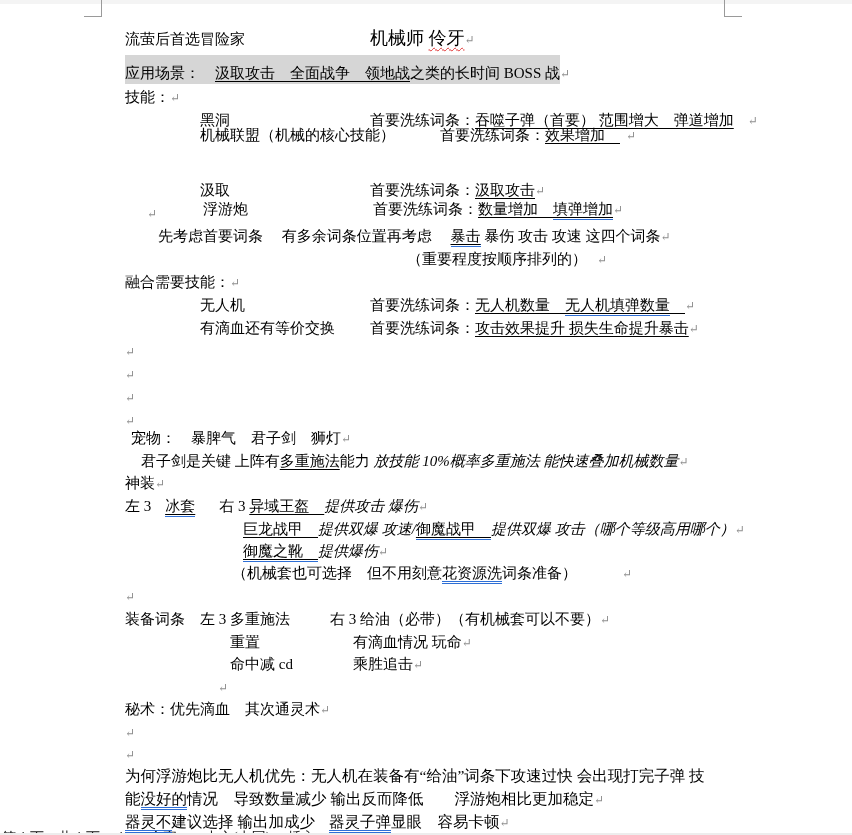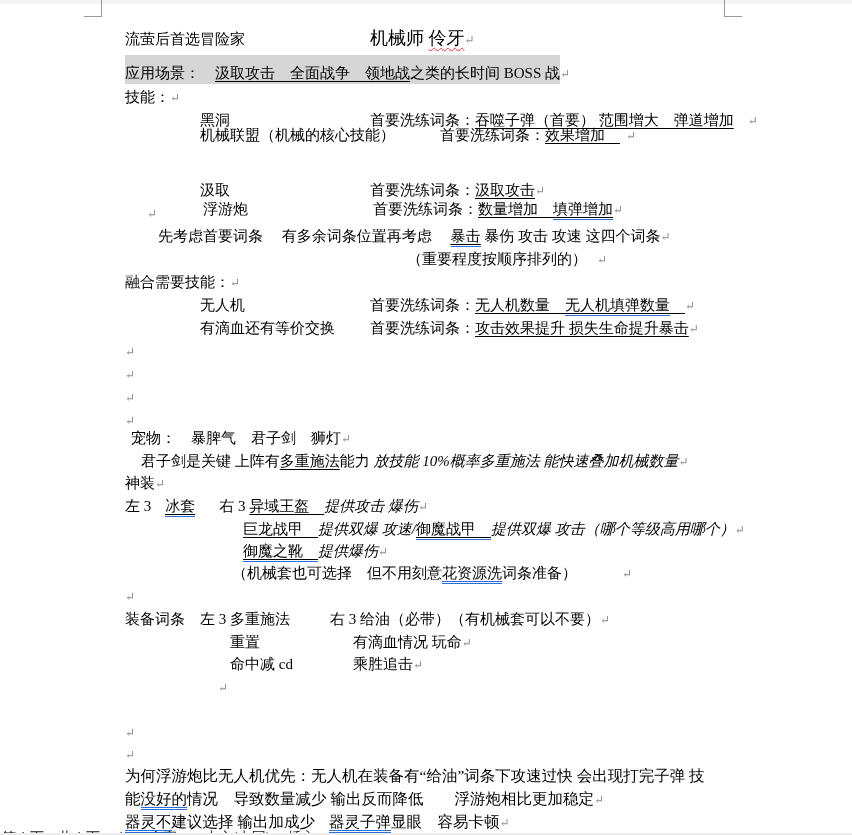--- a/index.html
+++ b/index.html
@@ -56,18 +56,19 @@
     <div class="line" style="left: 125px; top: 473px;"><span>神装</span><span class="pil">↵</span></div>
     <div class="line" style="left: 125px; top: 496px;"><span>左 3</span><span class="sp" style="width: 14px;"></span><span class="u b2">冰套</span><span class="sp" style="width: 24px;"></span><span>右 3 </span><span class="u">异域王盔　</span><span class="i">提供攻击 爆伤</span><span class="pil">↵</span></div>
     <div class="line" style="left: 243px; top: 519px;"><span class="u">巨龙战甲　</span><span class="i">提供双爆 攻速/</span><span class="u b2">御魔战甲　</span><span class="i">提供双爆 攻击（哪个等级高用哪个）</span><span class="pil">↵</span></div>
     <div class="line" style="left: 243px; top: 541px;"><span class="u b2">御魔之靴　</span><span class="i">提供爆伤</span><span class="pil">↵</span></div>
     <div class="line" style="left: 232px; top: 563px;"><span>（机械套也可选择　但不用刻意</span><span class="b2">花资源洗</span><span>词条准备）</span><span class="sp" style="width: 45px;"></span><span class="pil">↵</span></div>
     <div class="line" style="left: 125px; top: 586px;"><span class="pil">↵</span></div>
     <div class="line" style="left: 125px; top: 609px;"><span class="w" style="width: 75px;">装备词条</span><span class="w" style="width: 130px;">左 3 多重施法</span><span>右 3 给油（必带）（有机械套可以不要）</span><span class="pil">↵</span></div>
     <div class="line" style="left: 230px; top: 632px;"><span class="w" style="width: 123px;">重置</span><span>有滴血情况 玩命</span><span class="pil">↵</span></div>
     <div class="line" style="left: 230px; top: 654px;"><span class="w" style="width: 123px;">命中减 cd</span><span>乘胜追击</span><span class="pil">↵</span></div>
     <div class="line" style="left: 218px; top: 677px;"><span class="pil">↵</span></div>
+    <div class="line" style="left: 125px; top: 699px;"><span>秘术：优先滴血　其次通灵术</span><span class="pil">↵</span></div>
     <div class="line" style="left: 125px; top: 722px;"><span class="pil">↵</span></div>
     <div class="line" style="left: 125px; top: 744px;"><span class="pil">↵</span></div>
     <div class="line" style="left: 125px; top: 765px;"><span class="bo">为何浮游炮比无人机优先：无人机在装备有“给油”词条下攻速过快 会出现打完子弹 技</span></div>
     <div class="line" style="left: 125px; top: 811px;"><span class="bo b2">器灵不</span><span class="bo">建议选择 输出加成少</span><span class="sp" style="width: 14px;"></span><span class="bo b2">器灵子弹</span><span class="bo">显眼　容易卡顿</span><span class="pil">↵</span></div>
     <div class="line" style="left: 125px; top: 788px;"><span class="bo">能</span><span class="bo b2">没好的</span><span class="bo">情况　导致数量减少 输出反而降低　　浮游炮相比更加稳定</span><span class="pil">↵</span></div>
   </div>
 
 </body></html>

